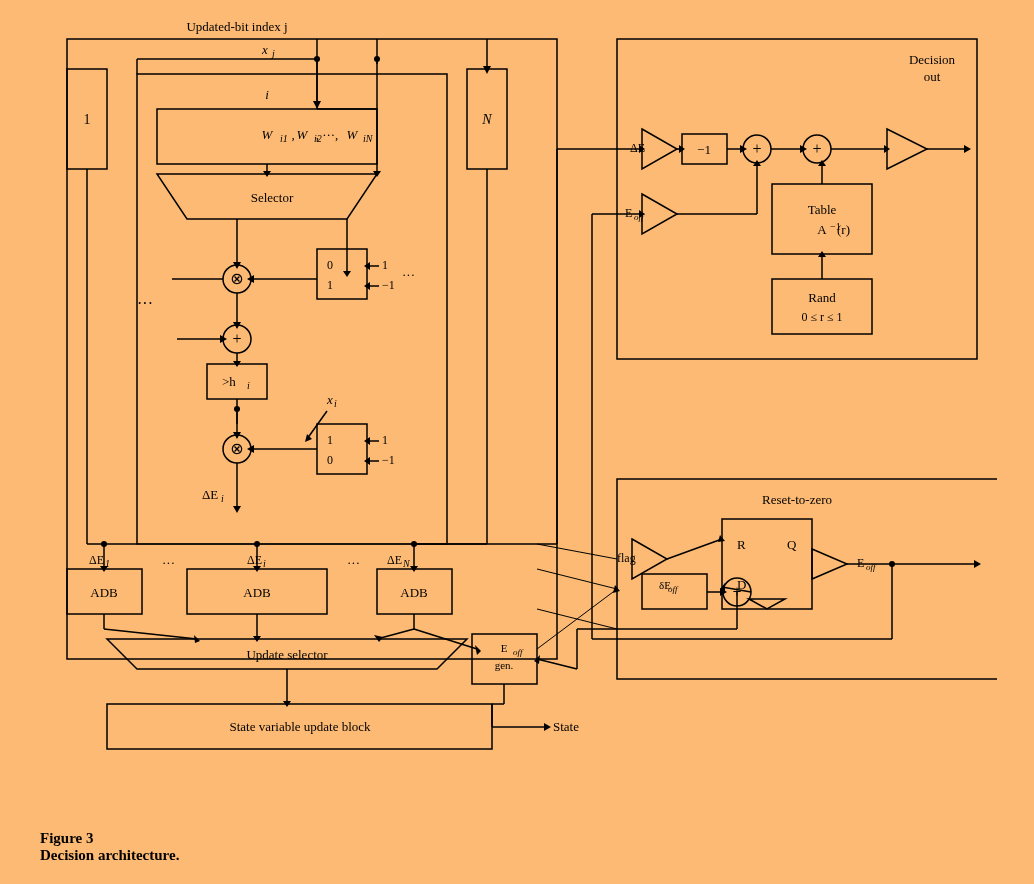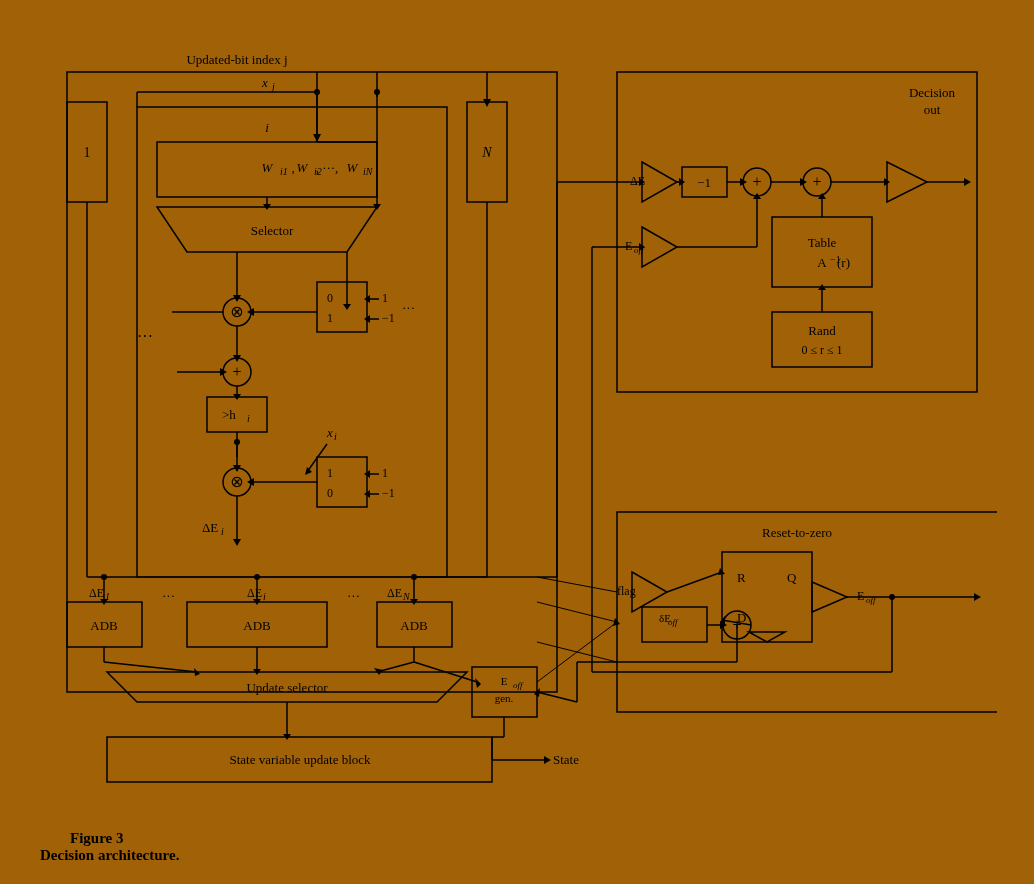--- a/index.html
+++ b/index.html
@@ -8,22 +8,22 @@
       font-family: 'Times New Roman', Times, serif;
       width: 1034px;
       height: 884px;
       overflow: hidden;
       position: relative;
     }
     .page {
       width: 1034px;
       height: 884px;
       position: relative;
-      background: #a16207;
-      padding: 37px;
+      background: #fdba74;
+      padding: 4px;
     }
     .diagram-area {
       position: relative;
       width: 960px;
       height: 770px;
       margin: 0 auto;
     }
     svg {
       position: absolute;
       top: 0; left: 0;
@@ -31,21 +31,20 @@
       height: 100%;
     }
     .caption {
       position: absolute;
       bottom: 20px;
       left: 40px;
       font-size: 15px;
     }
     .caption-figure {
       font-weight: bold;
-      margin-left: 30px;
     }
     .caption-text {
       font-weight: bold;
     }
   </style>
 </head>
 <body>
 
 <div class="page">
   <div class="diagram-area">

